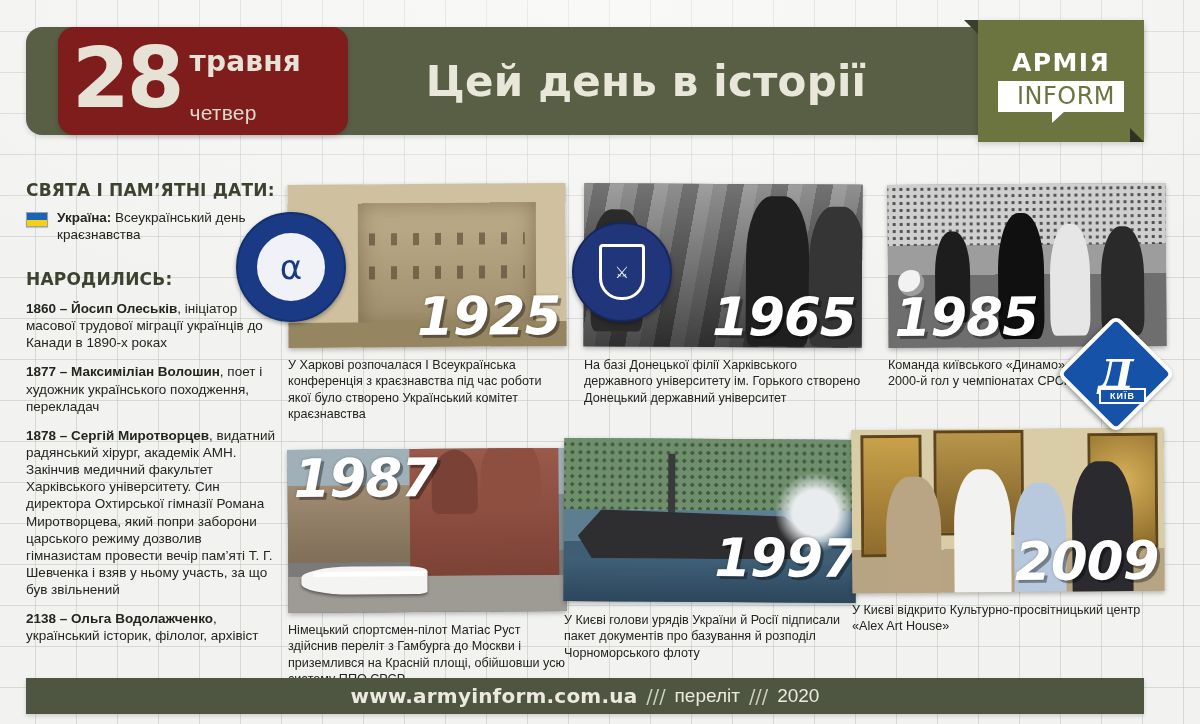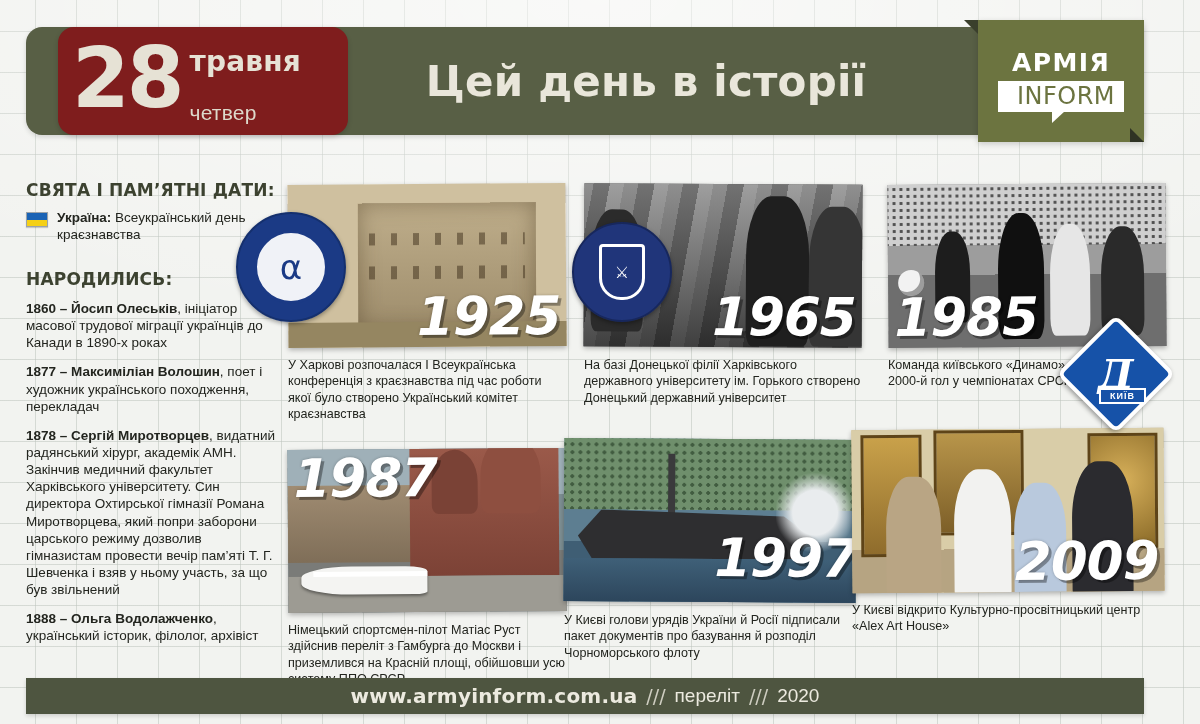--- a/index.html
+++ b/index.html
@@ -426,21 +426,21 @@
   <div class="person">
     <b>1860 – </b><b>Йосип Олеськів</b><span>, ініціатор масової трудової міграції українців до Канади в 1890-х роках</span>
   </div>
   <div class="person">
     <b>1877 – </b><b>Максиміліан Волошин</b><span>, поет і художник українського походження, перекладач</span>
   </div>
   <div class="person">
     <b>1878 – </b><b>Сергій Миротворцев</b><span>, видатний радянський хірург, академік АМН. Закінчив медичний факультет Харківського університету. Син директора Охтирської гімназії Романа Миротворцева, який попри заборони царського режиму дозволив гімназистам провести вечір пам’яті Т. Г. Шевченка і взяв у ньому участь, за що був звільнений</span>
   </div>
   <div class="person">
-    <b>1888 – </b><b>Ольга Водолажченко</b><span>, український історик, філолог, архівіст</span>
+    <b>2138 – </b><b>Ольга Водолажченко</b><span>, український історик, філолог, архівіст</span>
   </div>
 </div>
 
 <div class="cards">
 
   <div class="card" style="left:0px; top:0px;">
     <div class="photo">
       <div class="photo-inner ph-1925">
         <div class="bld"></div>
           <div class="ground"></div>

